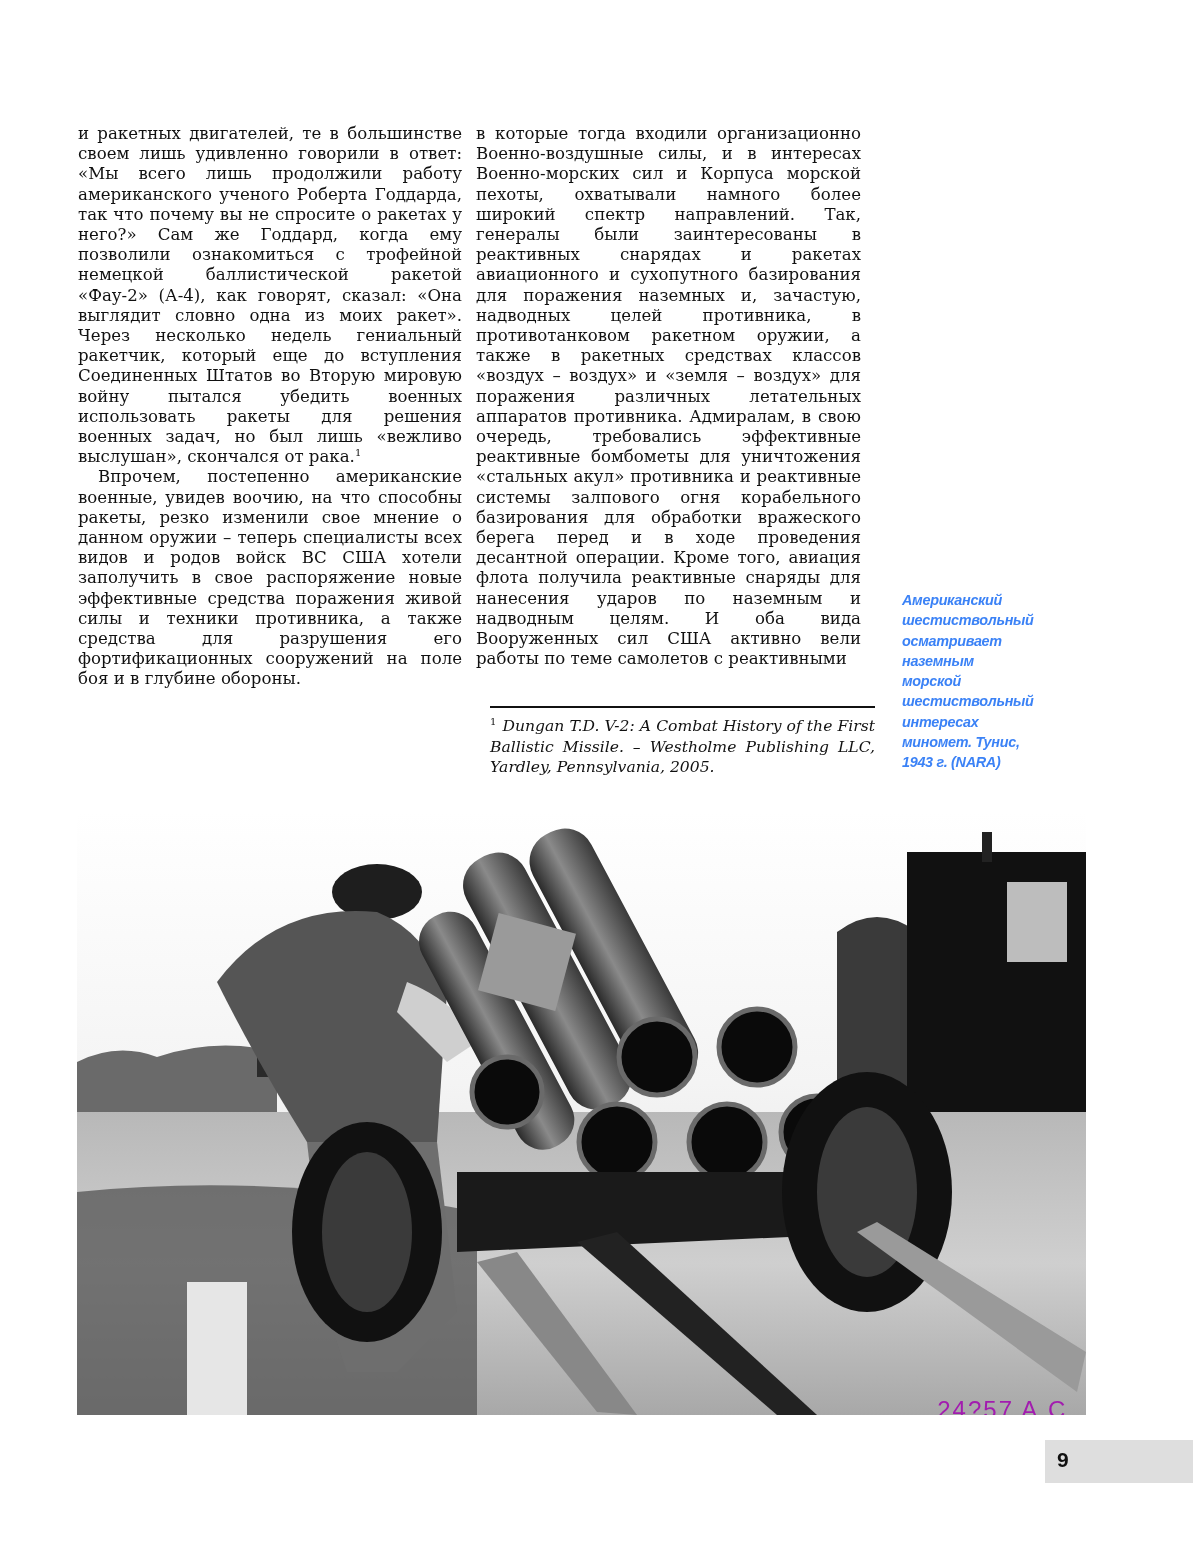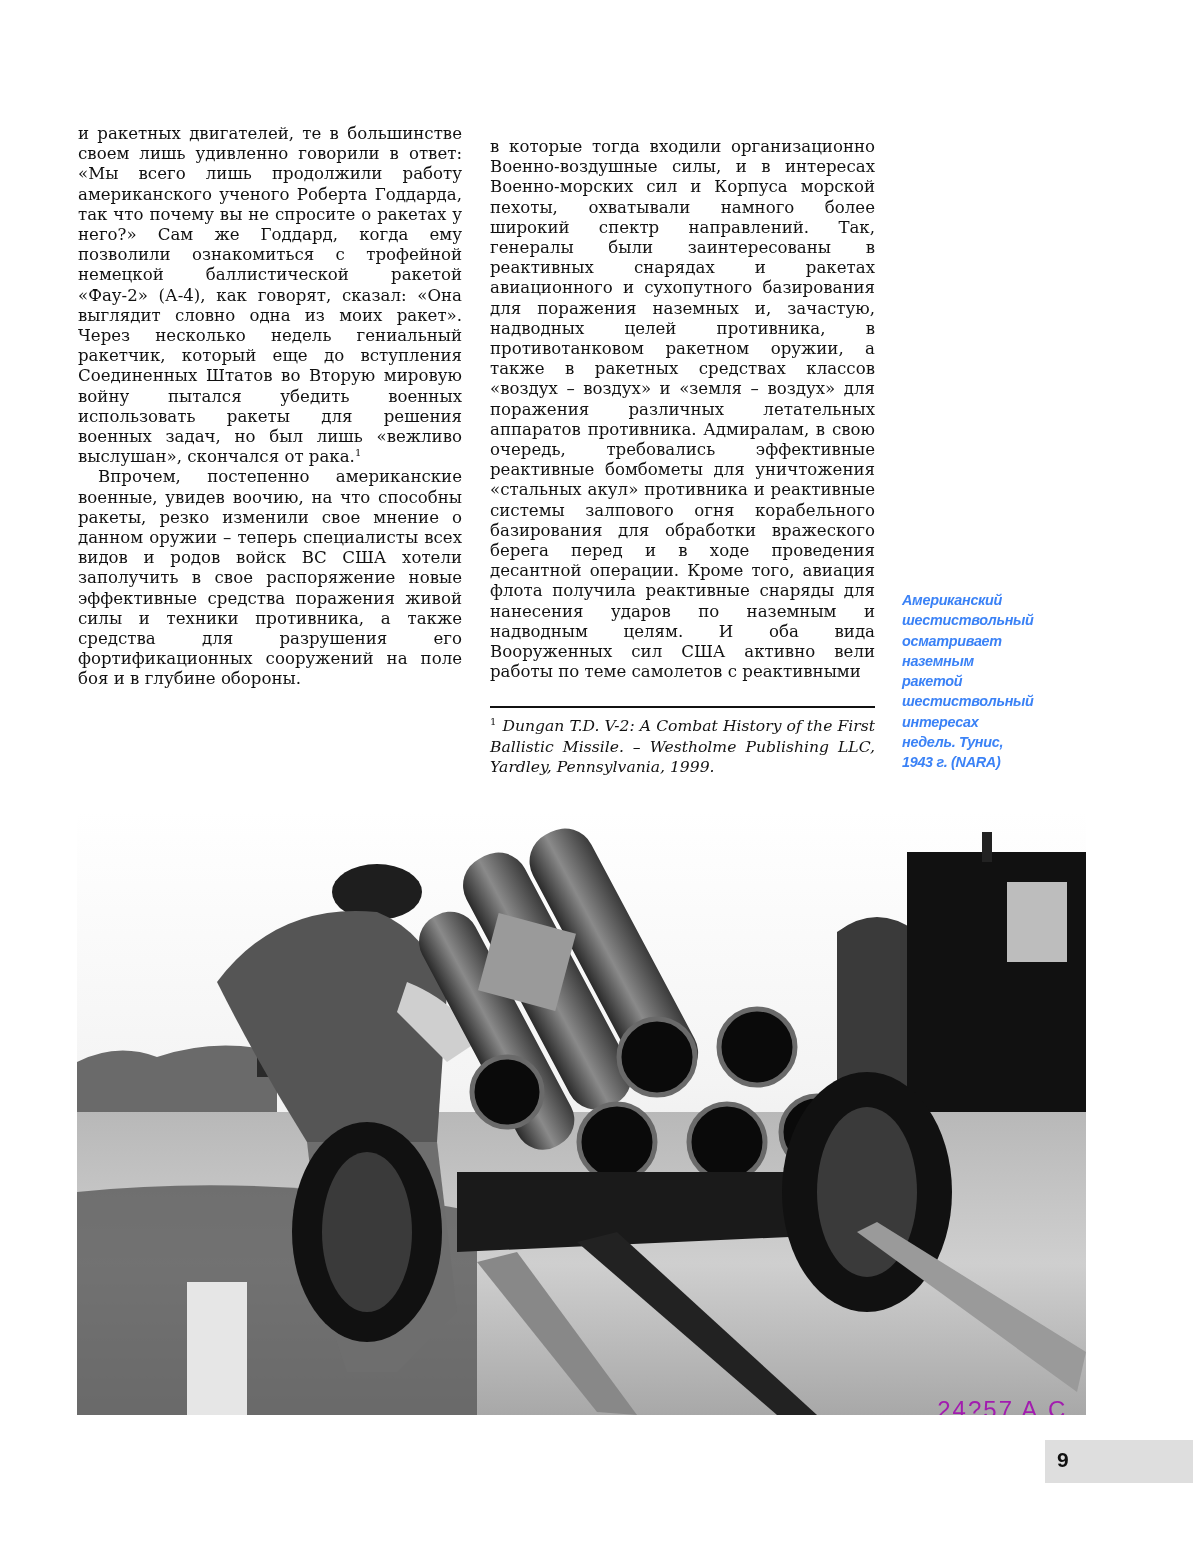--- a/index.html
+++ b/index.html
@@ -1,21 +1,21 @@
 <!DOCTYPE html>
 <html><head>
 <meta charset="utf-8">
 <style>
   html, body { margin: 0; padding: 0; background: #ffffff; }
   body { width: 1193px; height: 1565px; position: relative; overflow: hidden; font-family: "DejaVu Serif", serif; color: #111; }
   .col { position: absolute; top: 124px; font-family: "DejaVu Serif", serif; font-size: 16.6px; line-height: 20.2px; text-align: justify; hyphens: manual; }
   .col p { margin: 0; text-indent: 0; }
   .col p.indent { text-indent: 20px; }
   #col1 { left: 78px; width: 384px; }
-  #col2 { left: 490px; width: 385px; margin-top: 13px; }
+  #col2 { left: 476px; width: 385px; }
   sup { font-size: 10px; line-height: 0; vertical-align: 6px; }
   #footnote-rule { position: absolute; left: 490px; top: 706px; width: 385px; height: 2px; background: #111; }
   #footnote { position: absolute; left: 490px; top: 716px; width: 385px; font-family: "DejaVu Serif", serif; font-style: italic; font-size: 15.6px; line-height: 20.5px; text-align: justify; }
   #footnote .fn-mark { font-style: normal; font-size: 10px; vertical-align: 6px; line-height: 0; margin-right: 6px; }
   #caption { position: absolute; left: 902px; top: 590px; width: 170px; font-family: "Liberation Sans", sans-serif; font-weight: bold; font-style: italic; font-size: 14.4px; line-height: 20.3px; letter-spacing: -0.3px; color: #3b82f6; }
   #photo { position: absolute; left: 77px; top: 812px; width: 1009px; height: 603px; overflow: hidden; }
   #photo svg { display: block; }
   #photo-code { position: absolute; right: 10px; bottom: -9px; color: #a21caf; font-family: "Liberation Sans", sans-serif; font-size: 24px; letter-spacing: 2px; }
   #page-num-box { position: absolute; left: 1045px; top: 1440px; width: 148px; height: 43px; background: #dedede; }
   #page-num { position: absolute; left: 12px; top: 8px; font-family: "Liberation Sans", sans-serif; font-weight: bold; font-size: 21px; color: #111; }
@@ -27,32 +27,32 @@
   <p><span>и ракетных двигателей, те в большинстве своем лишь удивленно говорили в ответ: «Мы всего лишь продолжили работу американского ученого Роберта Годдарда, так что почему вы не спросите о ракетах у него?» Сам же Годдард, когда ему позволили ознакомиться с трофейной немецкой баллистической ракетой «Фау-2» (А-4), как говорят, сказал: «Она выглядит словно одна из моих ракет». Через несколько недель гениальный ракетчик, который еще до вступления Соединенных Штатов во Вторую мировую войну пытался убедить военных использовать ракеты для решения военных задач, но был лишь «вежливо выслушан», скончался от рака.</span><sup>1</sup></p>
   <p class="indent">Впрочем, постепенно американские военные, увидев воочию, на что способны ракеты, резко изменили свое мнение о данном оружии – теперь специалисты всех видов и родов войск ВС США хотели заполучить в свое распоряжение новые эффективные средства поражения живой силы и техники противника, а также средства для разрушения его фортификационных сооружений на поле боя и в глубине обороны.</p>
 </div>
 
 <div id="col2" class="col">
   <p>в которые тогда входили организационно Военно-воздушные силы, и в интересах Военно-морских сил и Корпуса морской пехоты, охватывали намного более широкий спектр направлений. Так, генералы были заинтересованы в реактивных снарядах и ракетах авиационного и сухопутного базирования для поражения наземных и, зачастую, надводных целей противника, в противотанковом ракетном оружии, а также в ракетных средствах классов «воздух – воздух» и «земля – воздух» для поражения различных летательных аппаратов противника. Адмиралам, в свою очередь, требовались эффективные реактивные бомбометы для уничтожения «стальных акул» противника и реактивные системы залпового огня корабельного базирования для обработки вражеского берега перед и в ходе проведения десантной операции. Кроме того, авиация флота получила реактивные снаряды для нанесения ударов по наземным и надводным целям. И оба вида Вооруженных сил США активно вели работы по теме самолетов с реактивными</p>
 </div>
 
 <div id="footnote-rule"></div>
 <div id="footnote">
-  <span class="fn-mark">1</span><span>Dungan T.D. V-2: A Combat History of the First Ballistic Missile. – Westholme Publishing LLC, Yardley, Pennsylvania, 1999.</span>
+  <span class="fn-mark">1</span><span>Dungan T.D. V-2: A Combat History of the First Ballistic Missile. – Westholme Publishing LLC, Yardley, Pennsylvania, 2005.</span>
 </div>
 
 <div id="caption">
   <div>Американский</div>
   <div>шестиствольный</div>
   <div>осматривает</div>
   <div>наземным</div>
-  <div>ракетой</div>
+  <div>морской</div>
   <div>шестиствольный</div>
   <div>интересах</div>
-  <div>недель. Тунис,</div>
+  <div>миномет. Тунис,</div>
   <div>1943 г. (NARA)</div>
 </div>
 
 <div id="photo" title="Black-and-white photo: soldier in helmet inspecting a captured German six-barrel rocket launcher on a two-wheeled carriage; truck in background">
   <svg width="1009" height="603" viewBox="0 0 1009 603" xmlns="http://www.w3.org/2000/svg">
     <defs>
       <linearGradient id="sky" x1="0" y1="0" x2="0" y2="1">
         <stop offset="0" stop-color="#ffffff"></stop>
         <stop offset="0.45" stop-color="#f4f4f4"></stop>
         <stop offset="1" stop-color="#d8d8d8"></stop>

